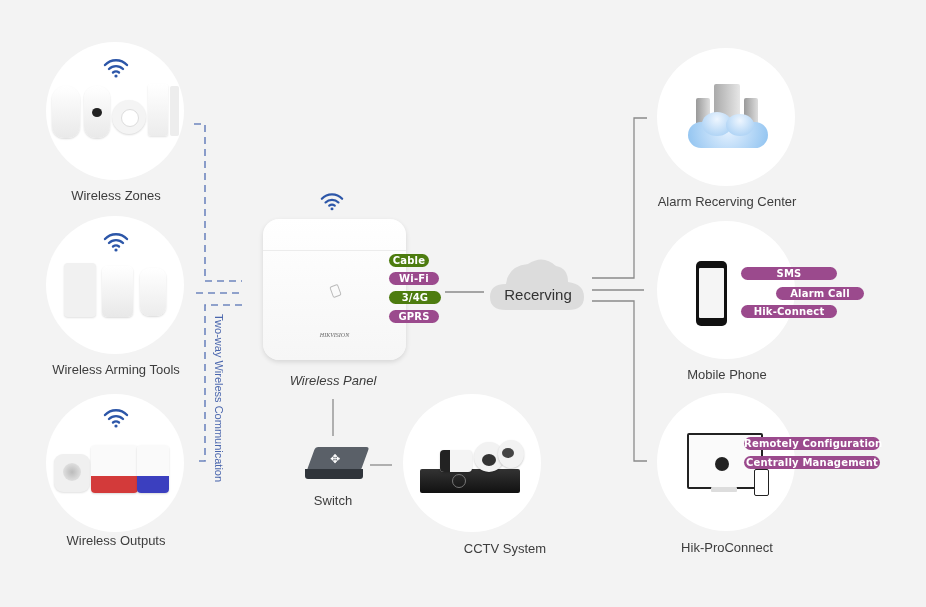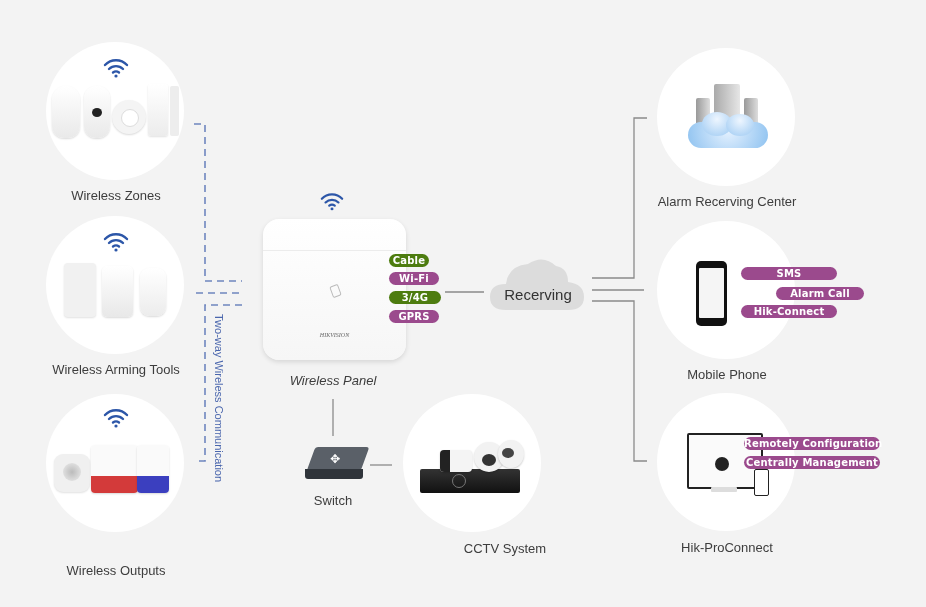--- a/index.html
+++ b/index.html
@@ -79,21 +79,21 @@
   <div class="abs" style="left:9px;top:9px;width:18px;height:18px;border-radius:50%;background:radial-gradient(#bbb,#eee);"></div>
 </div>
 <div class="abs" style="left:91px;top:445px;width:47px;height:48px;border-radius:4px;overflow:hidden;box-shadow:0 1px 2px rgba(0,0,0,.15);">
   <div style="height:31px;background:#fafafa;"></div>
     <div style="height:17px;background:#d33a3a;"></div>
 </div>
 <div class="abs" style="left:137px;top:445px;width:32px;height:48px;border-radius:4px;overflow:hidden;box-shadow:0 1px 2px rgba(0,0,0,.15);">
   <div style="height:31px;background:#fafafa;"></div>
     <div style="height:17px;background:#3b3fbf;"></div>
 </div>
-<div class="label" style="left:116px;top:563px;">Wireless Outputs</div>
+<div class="label" style="left:116px;top:533px;">Wireless Outputs</div>
 
 <div class="vtext" style="left:225px;top:314px;">Two-way Wireless Communication</div>
 
 <svg class="wifi" style="left:320px;top:192px;width:24px;height:19px;" viewBox="0 0 26 20">
   <path d="M2 7 A15 15 0 0 1 24 7" fill="none" stroke="#2c56a8" stroke-width="2.4" stroke-linecap="round"></path>
   <path d="M6 11 A10 10 0 0 1 20 11" fill="none" stroke="#2c56a8" stroke-width="2.4" stroke-linecap="round"></path>
   <path d="M10 14.5 A5 5 0 0 1 16 14.5" fill="none" stroke="#2c56a8" stroke-width="2.4" stroke-linecap="round"></path>
   <circle cx="13" cy="18" r="1.6" fill="#2c56a8"></circle>
 </svg>
 <div class="abs" style="left:263px;top:219px;width:143px;height:141px;border-radius:16px;background:linear-gradient(#ffffff,#f6f6f6);box-shadow:0 2px 5px rgba(0,0,0,.12);">

